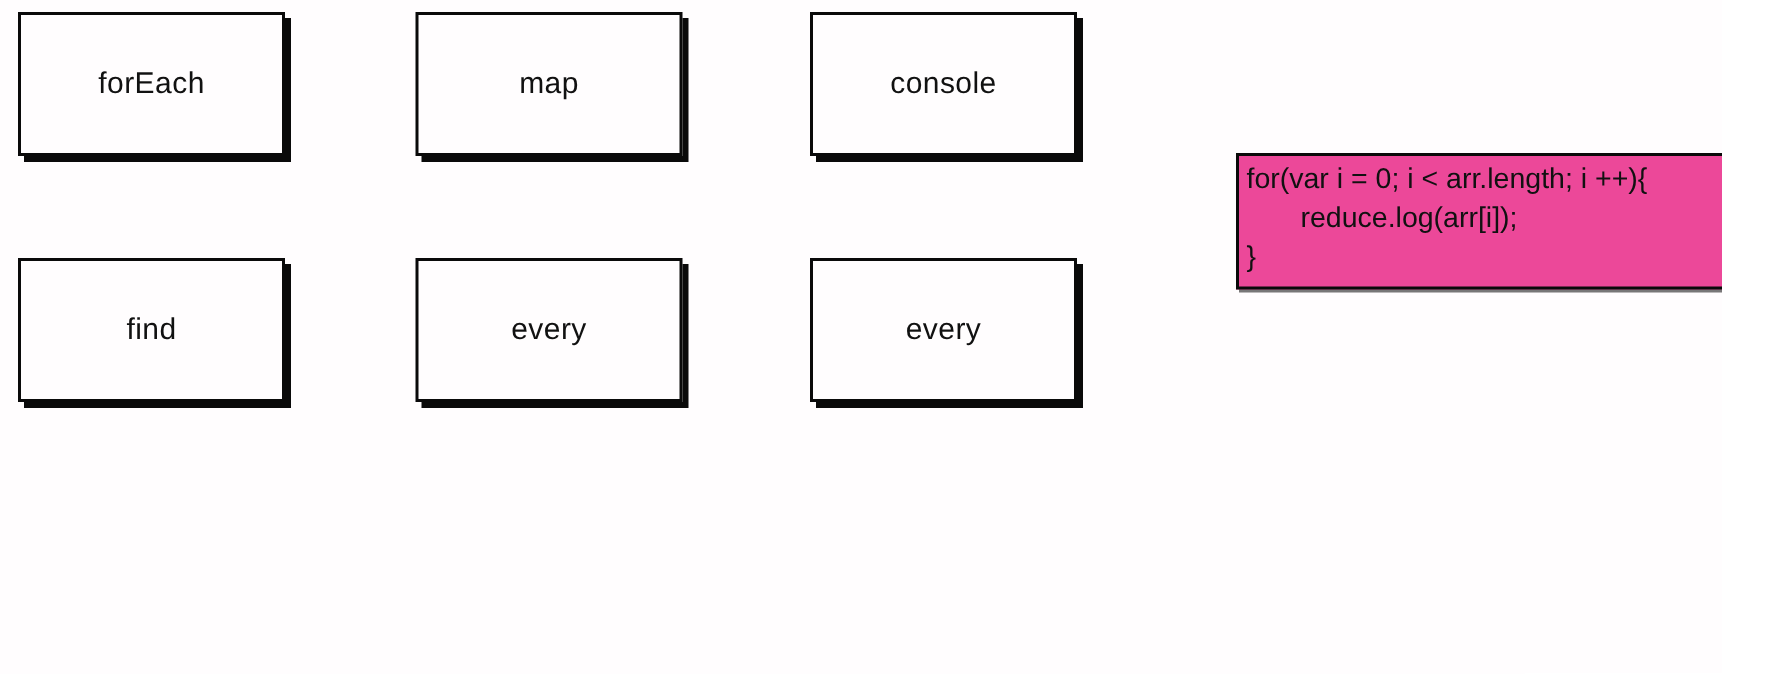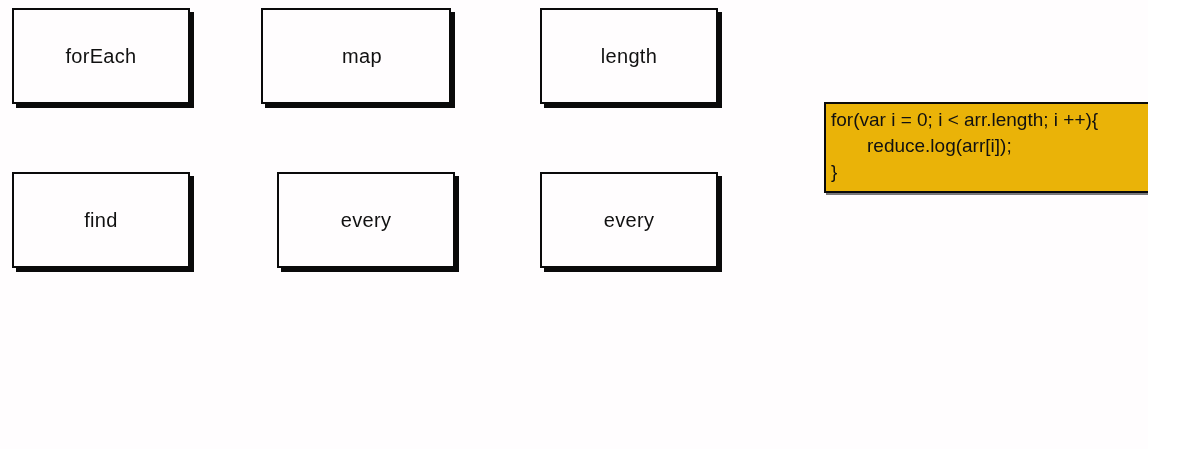--- a/index.html
+++ b/index.html
@@ -28,34 +28,34 @@
     align-items: center;
     justify-content: center;
     cursor: pointer;
   }
   .method-box .method-label {
     font-size: 20px;
     color: #111111;
     letter-spacing: 0.3px;
   }
   .pos-r1c1 { left: 12px;  top: 8px; }
-  .pos-r1c2 { left: 261px; top: 8px; padding-left: 12px; }
+  .pos-r1c2 { left: 277px; top: 8px; }
   .pos-r1c3 { left: 540px; top: 8px; }
   .pos-r2c1 { left: 12px;  top: 172px; }
   .pos-r2c2 { left: 277px; top: 172px; }
   .pos-r2c3 { left: 540px; top: 172px; }
   .pos-r3c1 { left: 12px;  top: 337px; }
   
   .code-box {
     position: absolute;
     left: 824px;
     top: 102px;
     width: 319px;
     height: 81px;
-    background: #eab308;
+    background: #ec4899;
     border: 2px solid #0a0a0a;
     box-shadow: 2px 2px 0 rgba(10,10,10,0.55);
     padding: 3px 5px;
   }
   .code-line {
     font-size: 19px;
     line-height: 26px;
     color: #111111;
     white-space: pre;
   }
@@ -68,21 +68,21 @@
 
   <div class="method-box pos-r1c1">
     <span class="method-label">forEach</span>
   </div>
 
   <div class="method-box pos-r1c2">
     <span class="method-label">map</span>
   </div>
 
   <div class="method-box pos-r1c3">
-    <span class="method-label">length</span>
+    <span class="method-label">console</span>
   </div>
 
   <div class="method-box pos-r2c1">
     <span class="method-label">find</span>
   </div>
 
   <div class="method-box pos-r2c2">
     <span class="method-label">every</span>
   </div>
 

